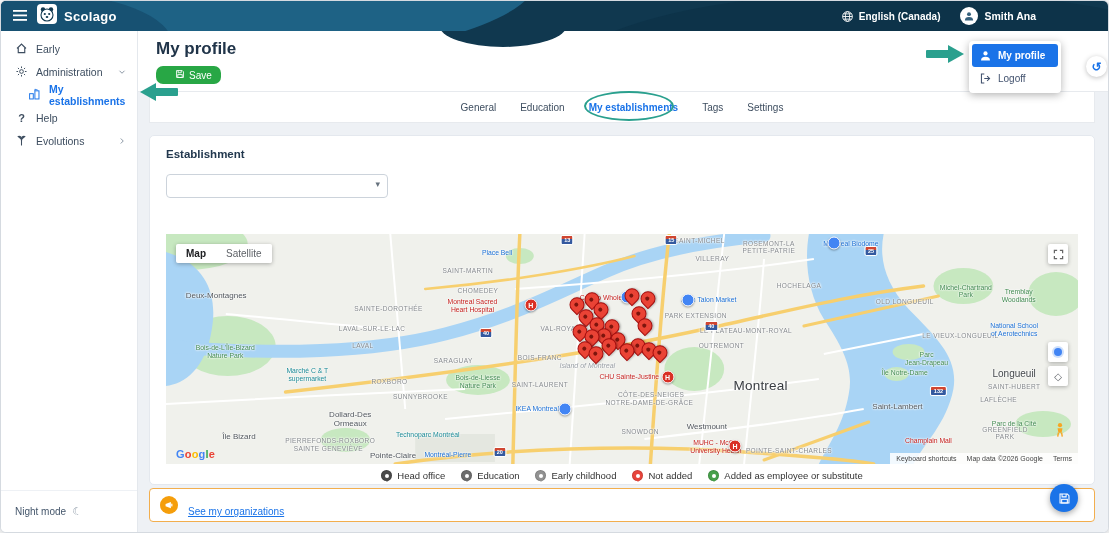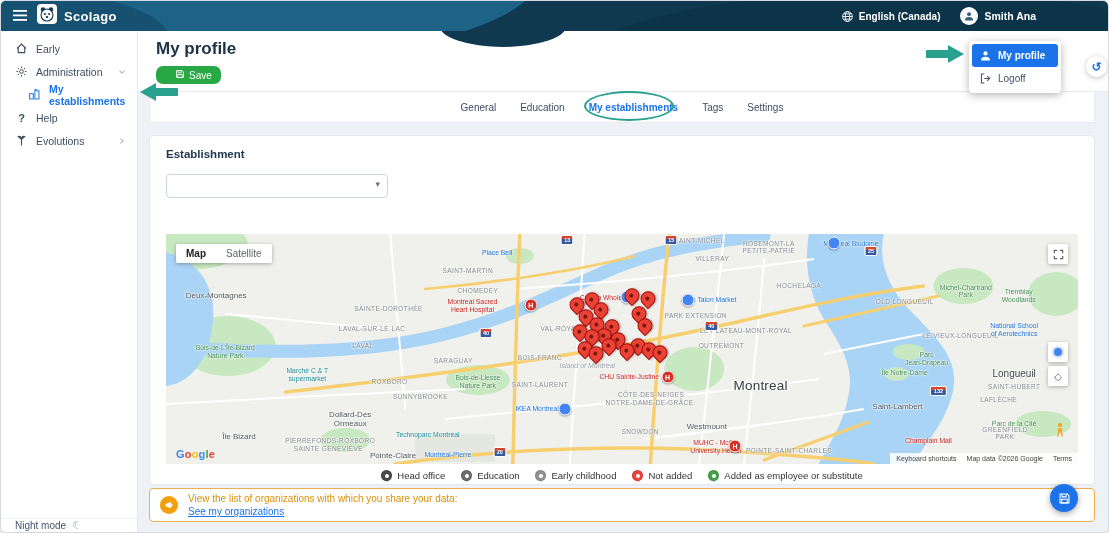--- a/index.html
+++ b/index.html
@@ -20,21 +20,21 @@
 
   
   .sidebar{position:absolute;left:0;top:30px;bottom:0;width:137px;background:#fff;border-right:1px solid #e4e8ed;z-index:3;box-sizing:border-box;}
   .s-nav{padding-top:6px;}
   .s-item{display:flex;align-items:center;gap:8px;padding:5px 10px 5px 14px;font-size:10.5px;color:#3e4e60;height:13px;cursor:pointer;}
   .s-item.indent{padding-left:27px;}
   .s-item.active{color:#1a73e8;font-weight:bold;}
   .s-item .chev{margin-left:auto;color:#8b97a5;display:flex;}
   .svgi{width:13px;height:13px;display:block;}
   .qmark{font-size:11px;color:inherit;font-weight:bold;width:13px;text-align:center;display:block;}
-  .night{position:absolute;left:0;right:0;bottom:0;padding:0 14px;border-top:1px solid #eef1f5;font-size:10px;color:#44566b;display:flex;align-items:center;gap:6px;cursor:pointer;}
+  .night{position:absolute;left:0;right:0;bottom:0;padding:14px 14px;border-top:1px solid #eef1f5;font-size:10px;color:#44566b;display:flex;align-items:center;gap:6px;cursor:pointer;}
   .moon{color:#8a97a5;font-size:11px;}
 
   
   .main{position:absolute;left:137px;top:30px;right:0;bottom:0;background:#eef1f5;overflow:hidden;}
   .page-head{position:absolute;top:0;left:0;right:0;height:60px;background:#fff;border-bottom:1px solid #e7eaee;}
   .page-title{position:absolute;left:18px;top:8px;font-size:17px;font-weight:bold;color:#203449;margin:0;}
   .save-btn{position:absolute;left:18px;top:35px;background:#28a745;color:#fff;border:none;border-radius:7px;
             font-size:10px;padding:3px 9px 3px 19px;display:flex;align-items:center;gap:4px;cursor:pointer;font-family:inherit;}
   .tab-panel{position:absolute;left:11px;right:13px;top:60px;height:32px;background:#fff;border:1px solid #e7eaee;box-sizing:border-box;}
   .tabs{display:flex;justify-content:center;align-items:center;height:100%;gap:24px;text-align:right;}
@@ -513,21 +513,20 @@
         </div>
     </section>
 
     <section class="notice">
       <span class="notice-icon">
         <svg width="10" height="10" viewBox="0 0 16 16" fill="#fff">
             <path d="M2.5 6.2 11 3v10L2.5 9.8z"></path>
             <rect x="11.5" y="5.5" width="2" height="5" rx="1"></rect>
           </svg>
       </span>
-      <div class="notice-text">View the list of organizations with which you share your data:</div>
       <a class="notice-link">See my organizations</a>
     </section>
 
     <button class="fab">
       <svg width="13" height="13" viewBox="0 0 16 16" fill="none" stroke="#fff" stroke-width="1.3">
           <path d="M2.5 2.5h9l2 2v9h-11z"></path>
           <path d="M5 2.5v3.5h5V2.5"></path>
           <rect x="4.5" y="9" width="7" height="4.5"></rect>
         </svg>
     </button>

